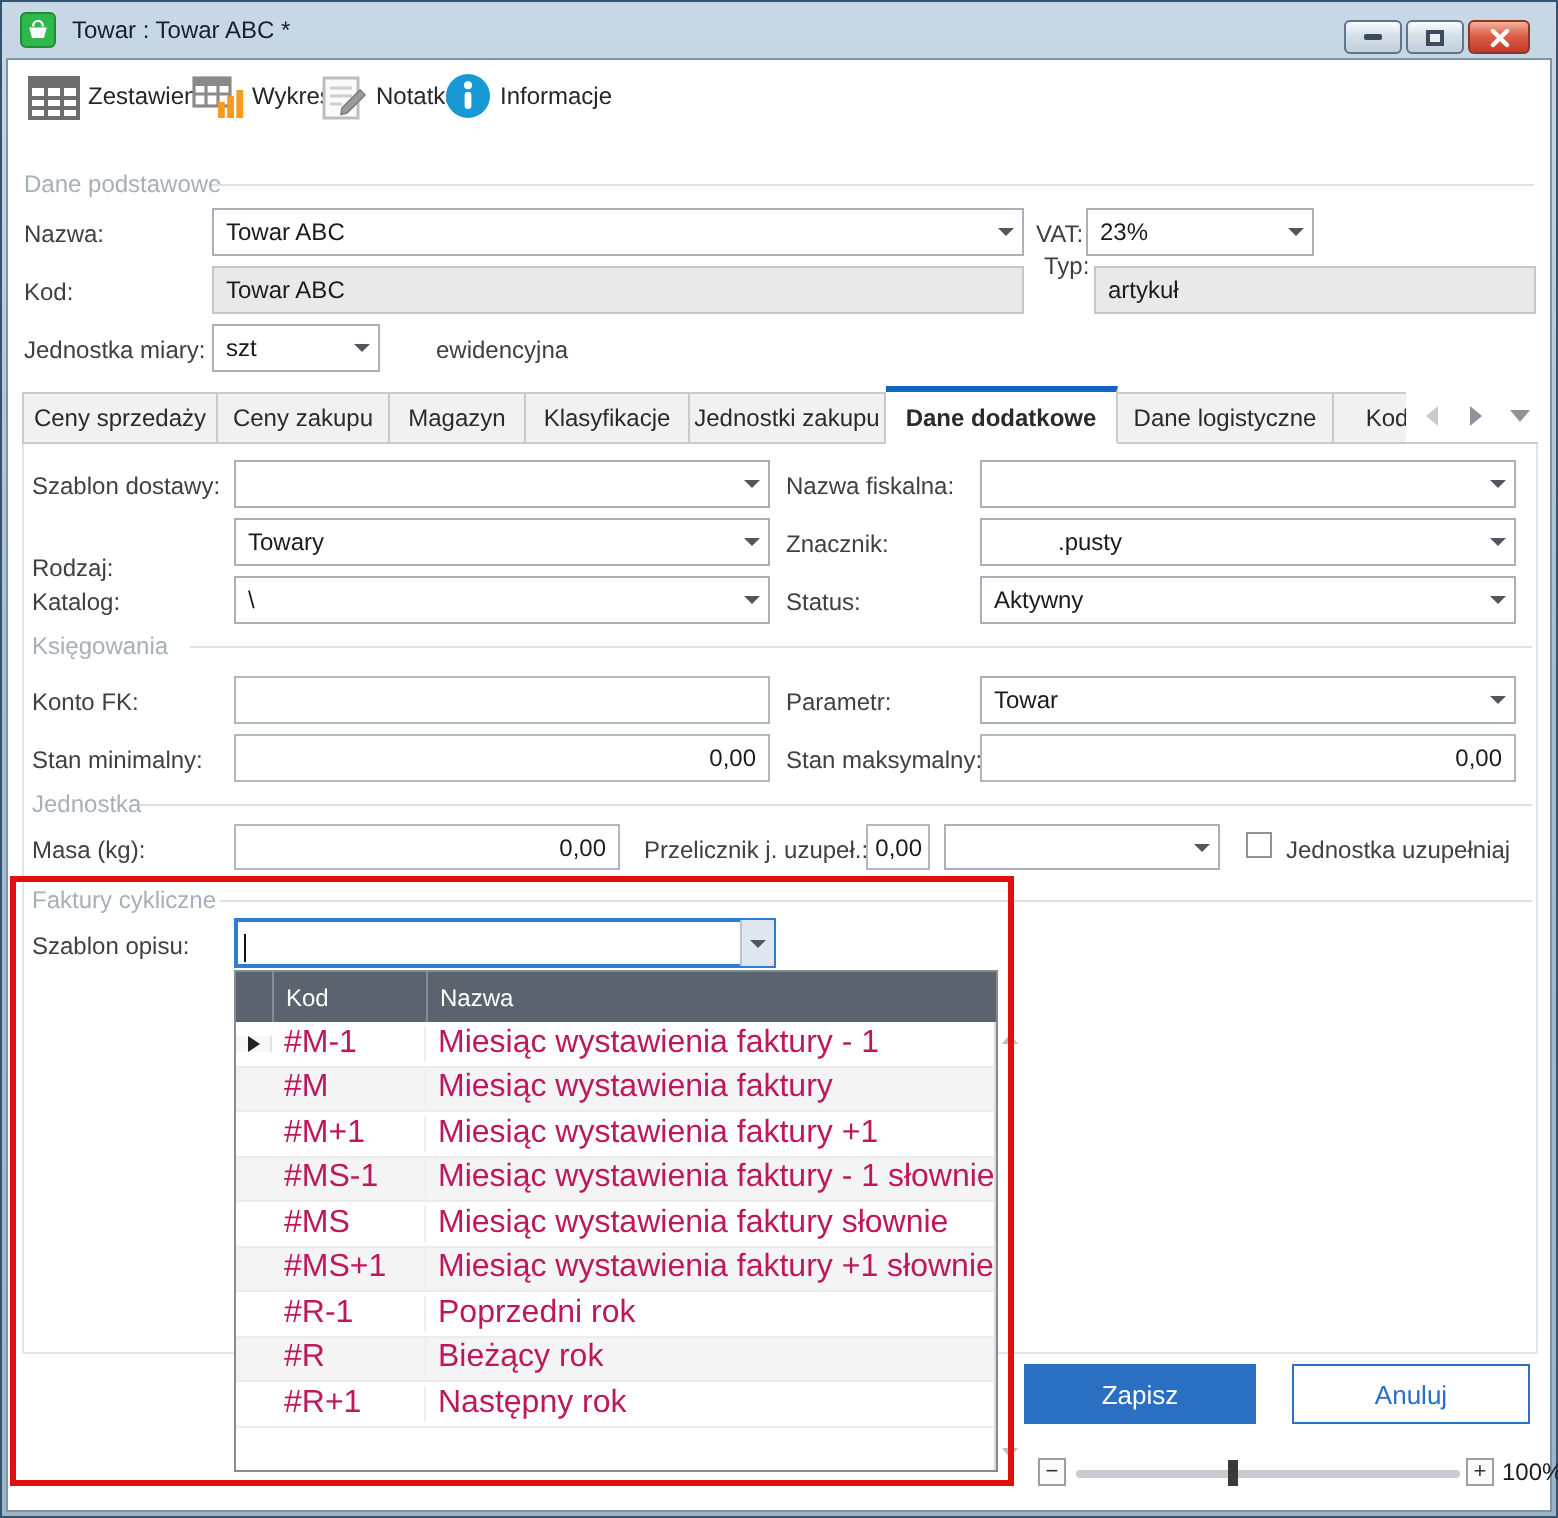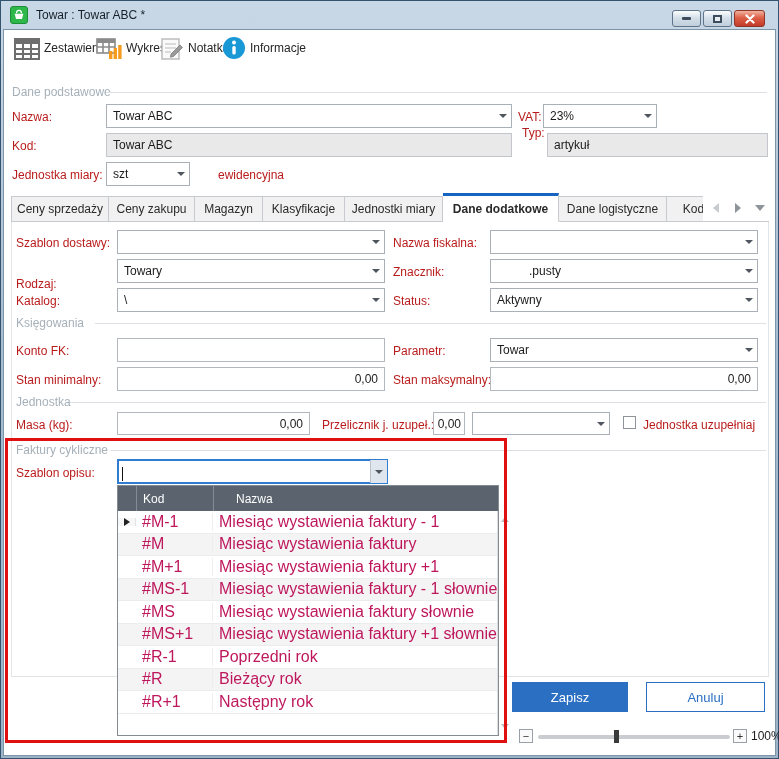--- a/index.html
+++ b/index.html
@@ -14,21 +14,21 @@
   .app-icon { position:absolute; left:10px; top:6px; width:18px; height:18px; background:#2eb84b; border:1px solid #1d8d36; border-radius:3px; display:flex; align-items:center; justify-content:center; }
   .winbtn { position:absolute; top:10px; height:17px; border:1px solid #5f7489; border-radius:3px; background:linear-gradient(#fbfdfe,#d3dee8 48%,#c0cfdc); display:flex; align-items:center; justify-content:center; cursor:default; }
   .winbtn.close { background:linear-gradient(#f2b3a0,#dd6048 45%,#c23a28); border-color:#8f3527; }
   .glyph-min { width:9px; height:3px; background:#3c4c5c; border-radius:1px; }
   .glyph-max { width:9px; height:8px; border:2px solid #3c4c5c; background:#e9eef3; }
 
   
   .tb-item { position:absolute; top:36px; display:flex; flex-direction:row; align-items:center; gap:4px; cursor:default; }
   .tb-item .tb-label { font-size:12px; color:#262626; white-space:nowrap; }
   .tb-icon { width:28px; height:24px; display:flex; align-items:flex-end; justify-content:center; }
-  .lbl { position:absolute; font-size:12px; color:#b91c1c; white-space:nowrap; }
+  .lbl { position:absolute; font-size:12px; color:#404040; white-space:nowrap; }
   .glbl { position:absolute; font-size:12px; color:#a6b0b9; white-space:nowrap; }
   .gline { position:absolute; height:1px; background:#dde1e5; }
   .combo { position:absolute; height:24px; border:1px solid #a9b0b8; background:#fff; display:flex; align-items:stretch; }
   .combo .ctext { flex:1; font-size:12px; color:#1b1b1b; display:flex; align-items:center; padding:0 6px; white-space:nowrap; overflow:hidden; }
   .combo .cbtn { width:17px; display:flex; align-items:center; justify-content:center; }
   .combo.focused { border:1px solid #2f7cd0; box-shadow:0 0 0 1px #2f7cd0 inset; }
   .combo.focused .cbtn { background:#dfe6ee; border-left:1px solid #b9c2cc; }
   .arr-down { width:0; height:0; border-left:4px solid transparent; border-right:4px solid transparent; border-top:4px solid #4f565e; }
   .field { position:absolute; height:24px; border:1px solid #b2b8be; background:#fff; font-size:12px; color:#1b1b1b; padding:0 6px; font-family:"Liberation Sans", sans-serif; }
   .field.ro { background:#e9e9e9; border-color:#c3c7cb; }
@@ -48,21 +48,21 @@
   .panel { position:absolute; left:11px; top:222px; width:758px; height:455px; border:1px solid #e2e5e8; border-top:none; }
 
   
   .checkbox { position:absolute; width:13px; height:13px; background:#fff; border:1px solid #8e9499; }
 
   
   .grid { position:absolute; left:117px; top:485px; width:382px; height:251px; border:1px solid #848b92; background:#fff; display:flex; flex-direction:column; z-index:20; }
   .ghead { display:flex; height:25px; background:#5b646e; color:#fff; align-items:center; font-size:12px; flex:none; }
   .ghead .hc0 { width:18px; align-self:stretch; }
   .ghead .hc1 { width:77px; padding-left:6px; border-left:1px solid #848c96; align-self:stretch; display:flex; align-items:center; }
-  .ghead .hc2 { flex:1; padding-left:22px; border-left:1px solid #848c96; align-self:stretch; display:flex; align-items:center; }
+  .ghead .hc2 { flex:1; padding-left:6px; border-left:1px solid #848c96; align-self:stretch; display:flex; align-items:center; }
   .gbody { flex:1; display:flex; }
   .grows { flex:1; display:flex; flex-direction:column; }
   .grow { display:flex; height:22.5px; border-bottom:1px solid #ececec; font-size:16px; color:#be185d; flex:none; background:#fff;align-items:center; }
   .grow.alt { background:#f4f4f4; }
   .grow .rc0 { width:18px; background:#f7f7f7; border-right:1px solid #e2e2e2; display:flex; align-items:center; justify-content:center; }
   .grow .rc1 { width:77px; padding-left:6px; border-right:1px solid #eeeeee; display:flex; align-items:center; }
   .grow .rc2 { flex:1; padding-left:6px; display:flex; align-items:center; white-space:nowrap; overflow:hidden; }
   .rowmark { width:0; height:0; border-top:4px solid transparent; border-bottom:4px solid transparent; border-left:6px solid #222; }
   .sbar { width:14px; background:#f1f1f1; border-left:1px solid #dddddd; position:relative; }
   .s-up { position:absolute; top:6px; left:3px; width:0; height:0; border-left:4px solid transparent; border-right:4px solid transparent; border-bottom:5px solid #b9bdc1; }
@@ -183,21 +183,21 @@
   </div>
   <div class="lbl" style="left:218px;top:168px;">ewidencyjna</div>
 
   <div class="panel"></div>
   <div class="tabstrip-base"></div>
   <div class="tabstrip">
     <div class="tab" style="width:98px;">Ceny sprzedaży</div>
     <div class="tab" style="width:86px;">Ceny zakupu</div>
     <div class="tab" style="width:68px;">Magazyn</div>
     <div class="tab" style="width:82px;">Klasyfikacje</div>
-    <div class="tab" style="width:98px;">Jednostki miary</div>
+    <div class="tab" style="width:98px;">Jednostki zakupu</div>
     <div class="tab active" style="width:116px;">Dane dodatkowe</div>
     <div class="tab" style="width:108px;">Dane logistyczne</div>
     <div class="tab" style="width:60px;">Kody</div>
   </div>
   <div class="tabnav" style="left:709px;">
       <div class="tri-left"></div>
     </div>
   <div class="tabnav" style="left:731px;">
       <div class="tri-right"></div>
     </div>

